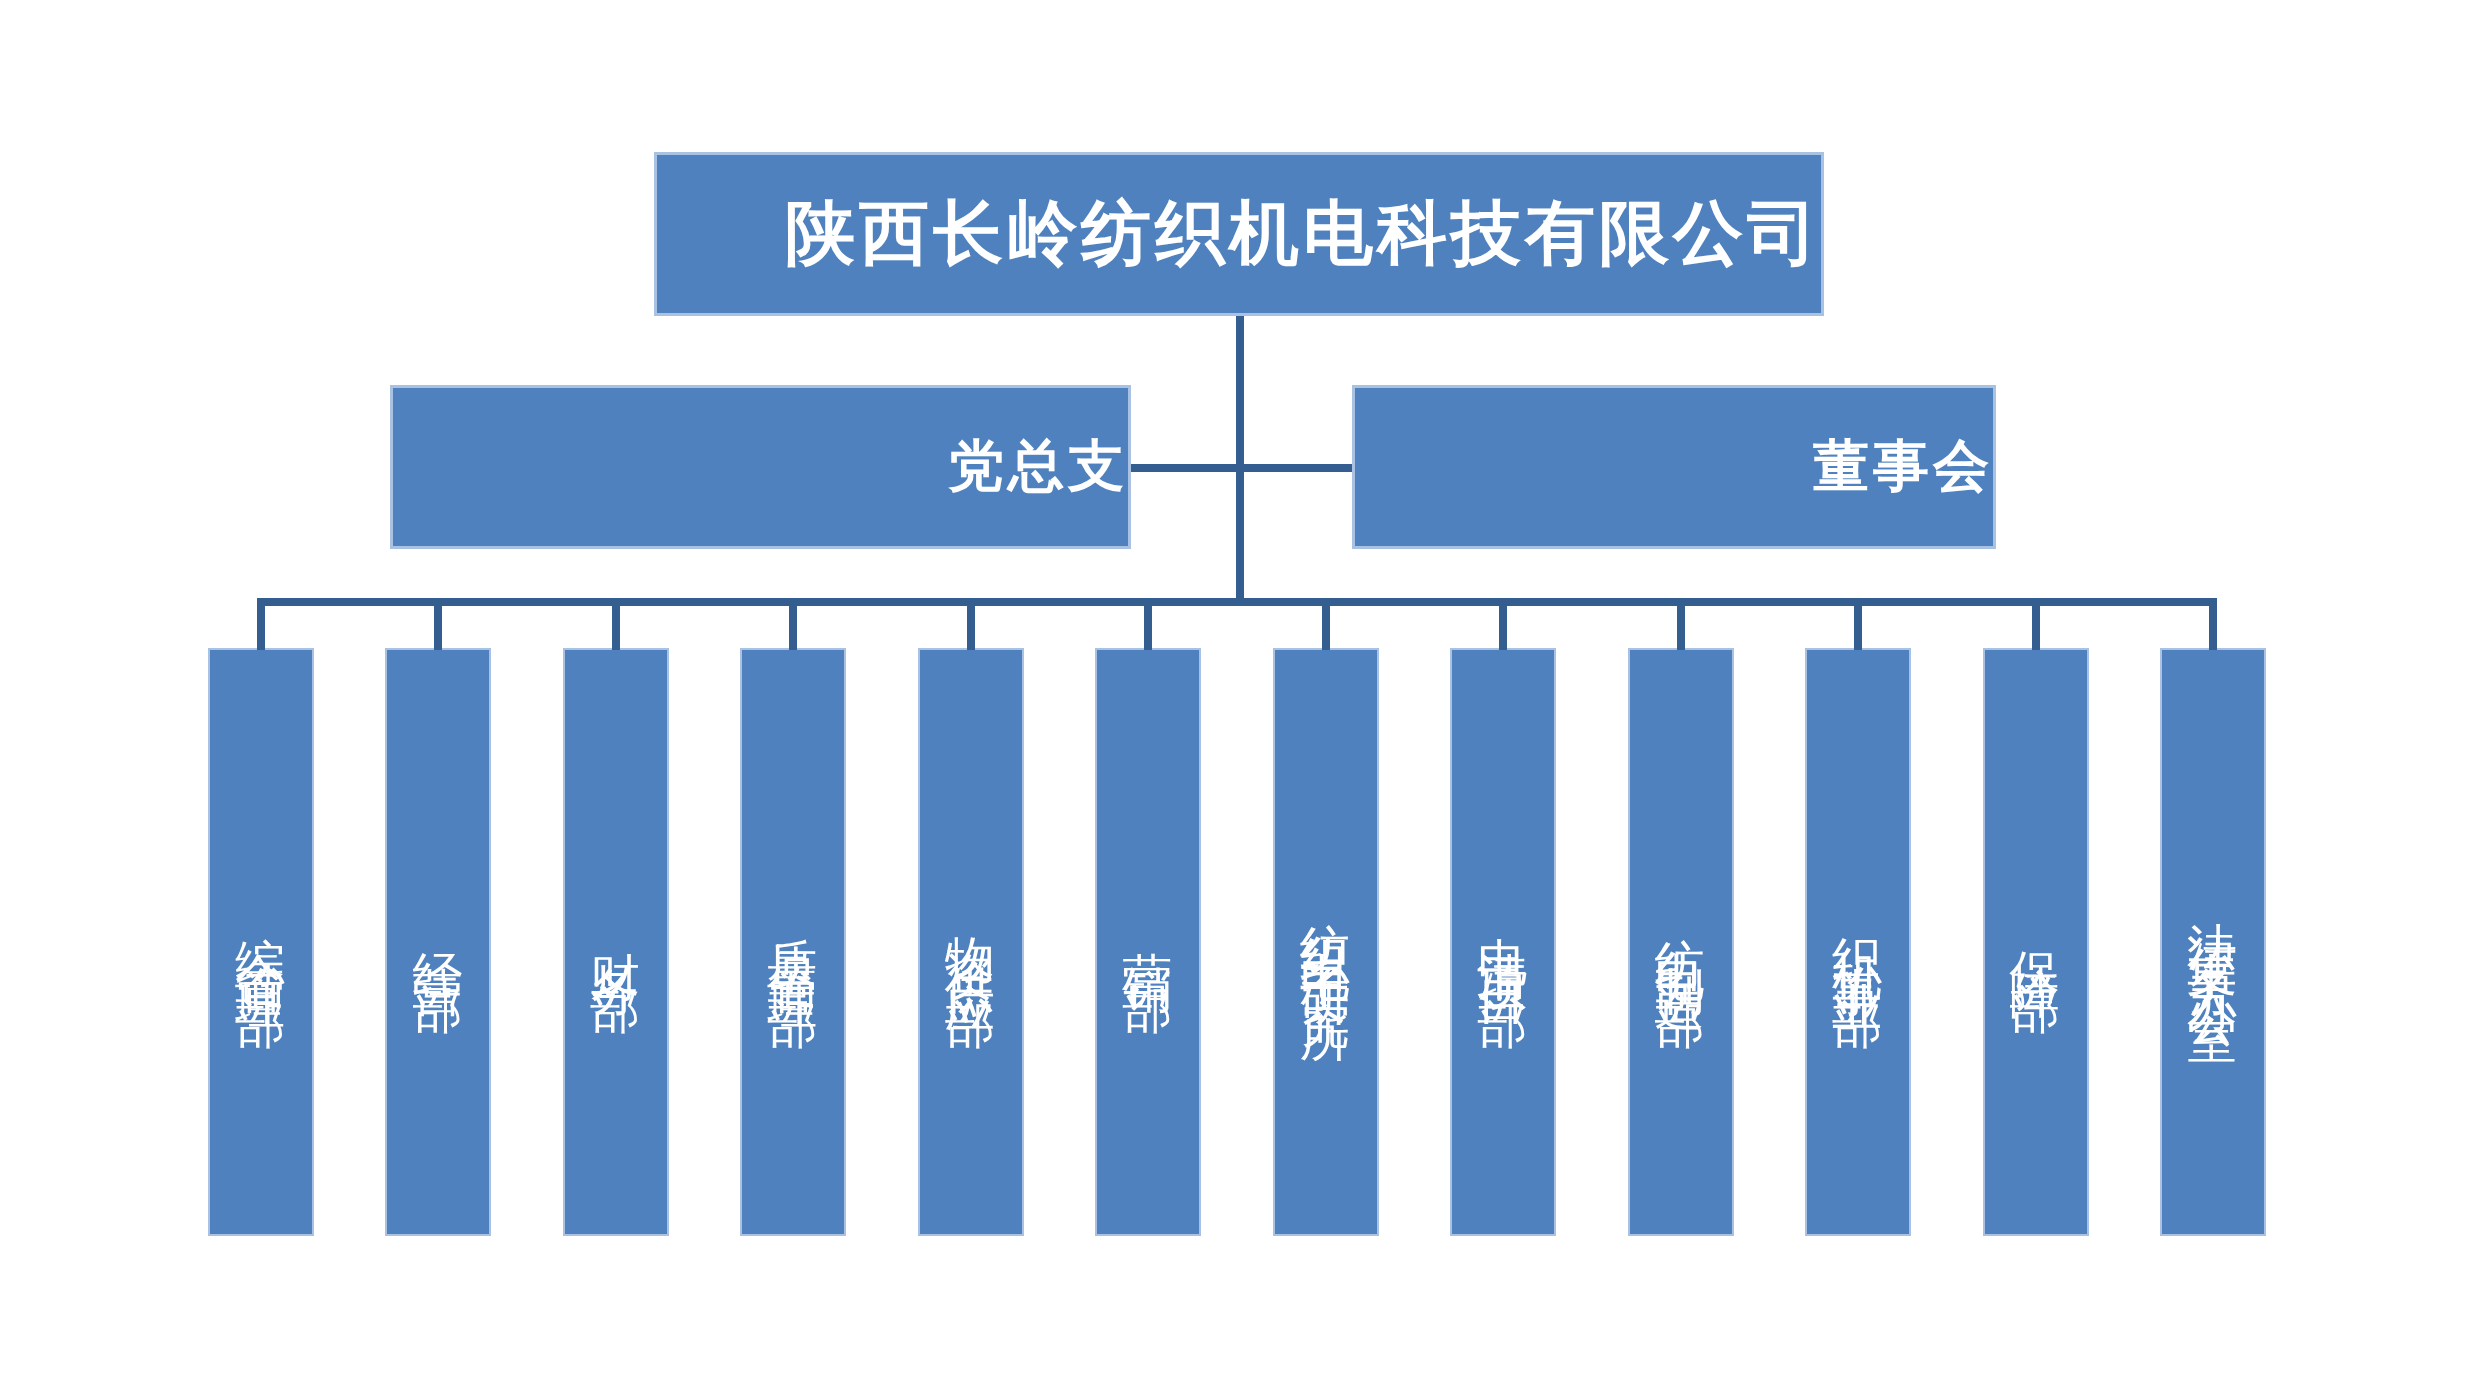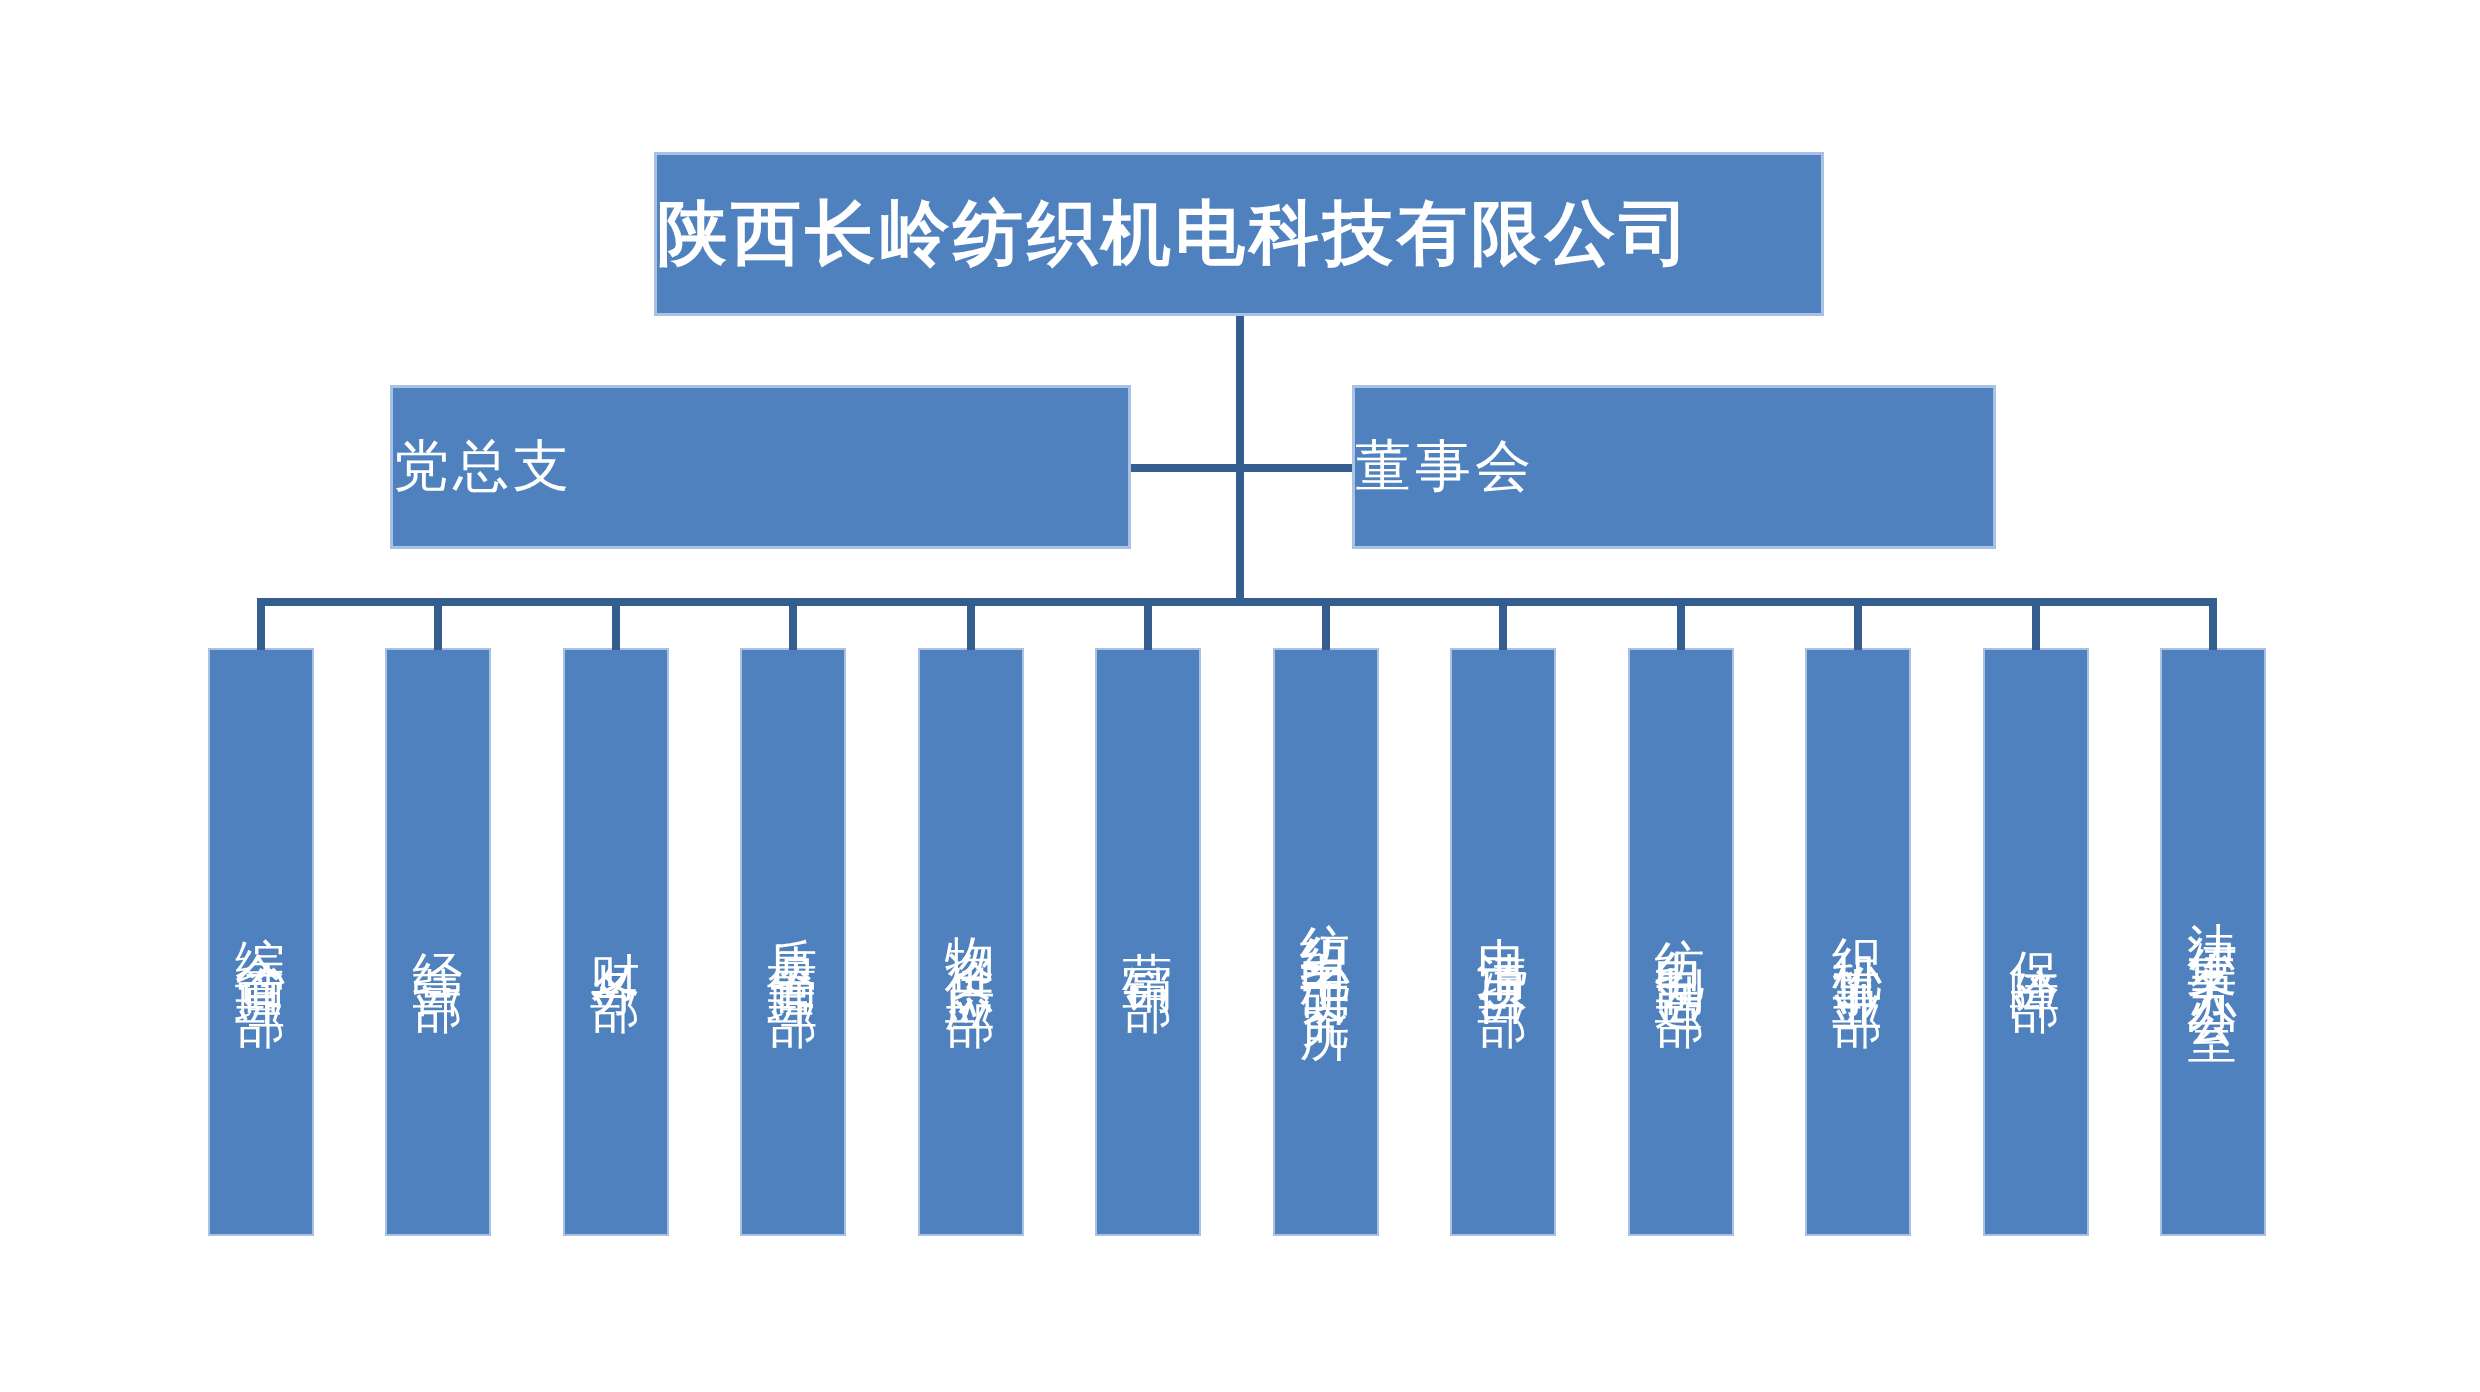--- a/index.html
+++ b/index.html
@@ -14,31 +14,31 @@
     width:2480px;height:1392px;
     background:#FFFFFF;
     overflow:hidden;
     font-family:"Liberation Sans",sans-serif;
   }
   .box{
     position:absolute;
     background:var(--fill);
     border:3px solid var(--border);
     box-sizing:border-box;
-    display:flex;align-items:center;justify-content:flex-start;
+    display:flex;align-items:center;justify-content:flex-end;
     color:var(--text);
   }
   .root-box{
     left:654px;top:152px;width:1170px;height:164px;
     font-size:70px;font-weight:bold;letter-spacing:4px;
     white-space:nowrap;
   }
   .lvl2-box{
     top:385px;height:164px;
-    font-size:56px;font-weight:normal;letter-spacing:4px;
+    font-size:56px;font-weight:bold;letter-spacing:4px;
   }
   .party-box{left:390px;width:741px;}
   .board-box{left:1352px;width:644px;}
   .dept{
     position:absolute;
     top:648px;height:588px;width:106px;
     left:calc(208px + var(--i) * 177.45px);
     background:var(--fill);
     border:2px solid var(--border);
     box-sizing:border-box;

